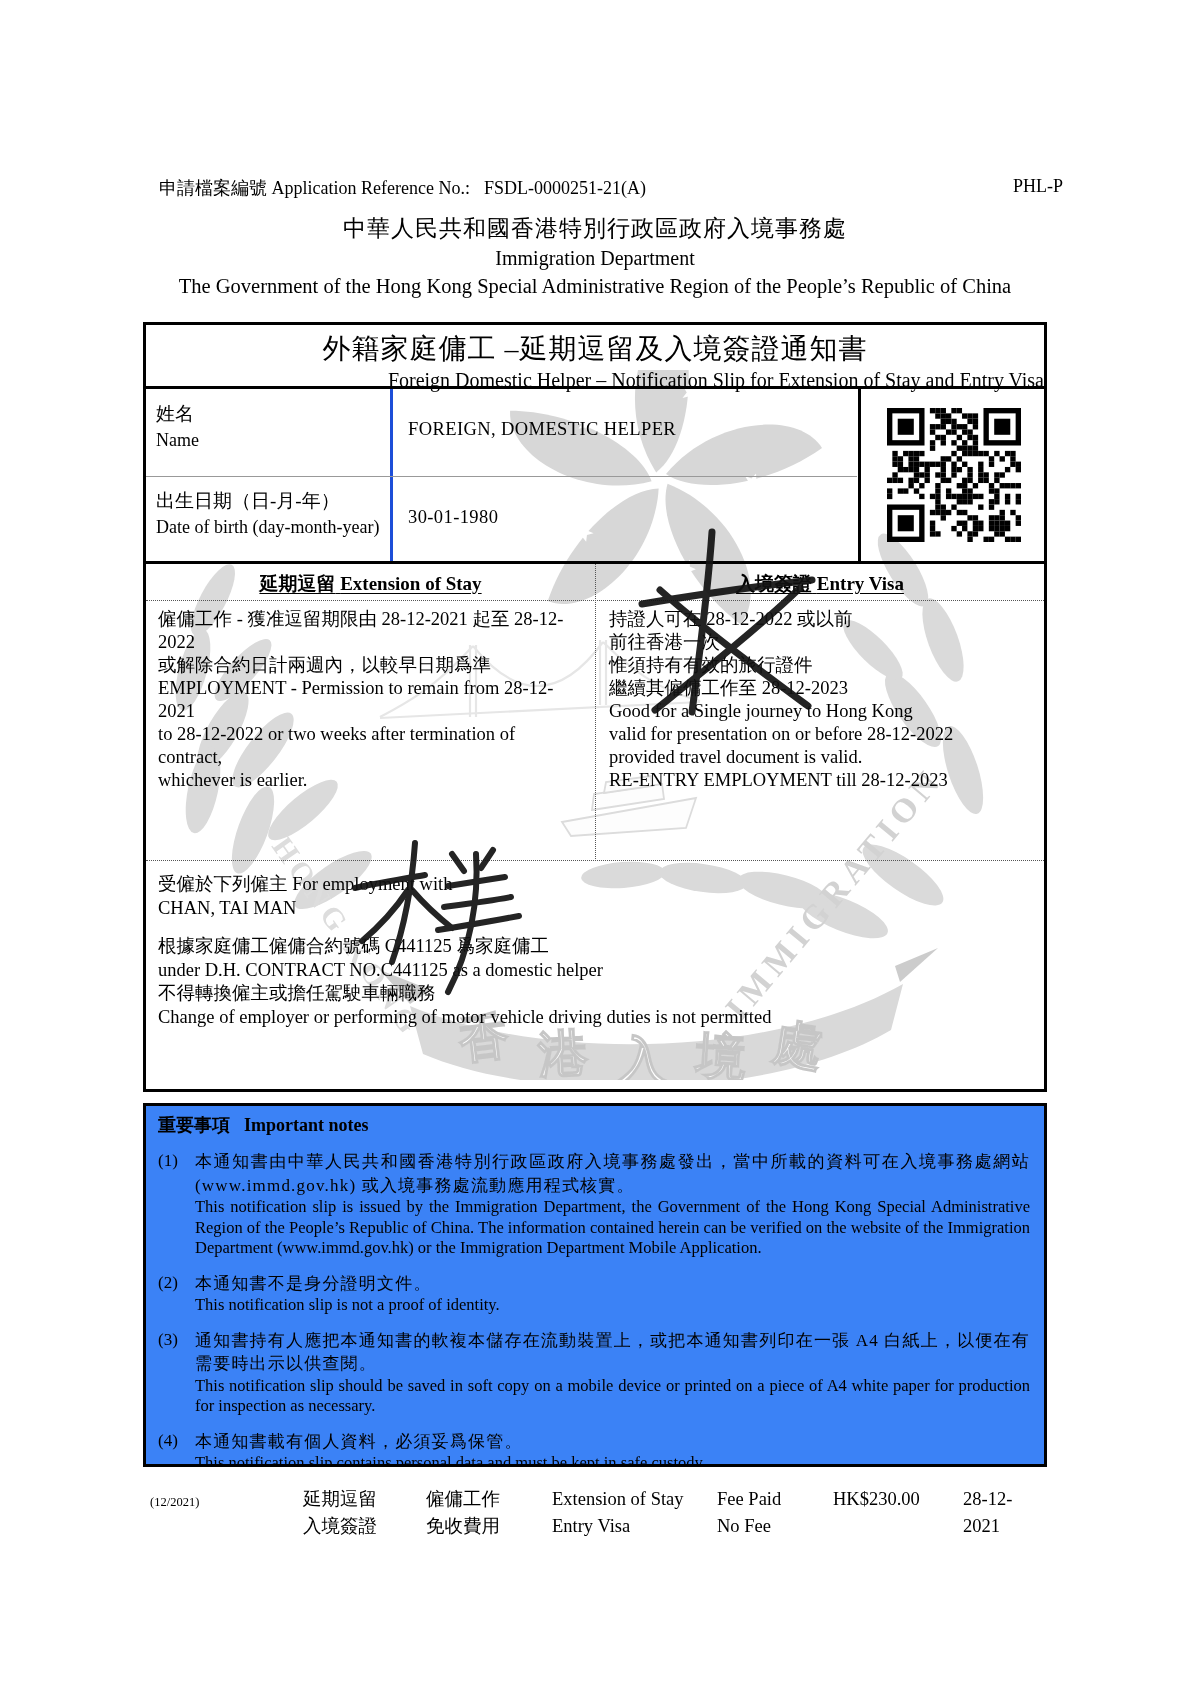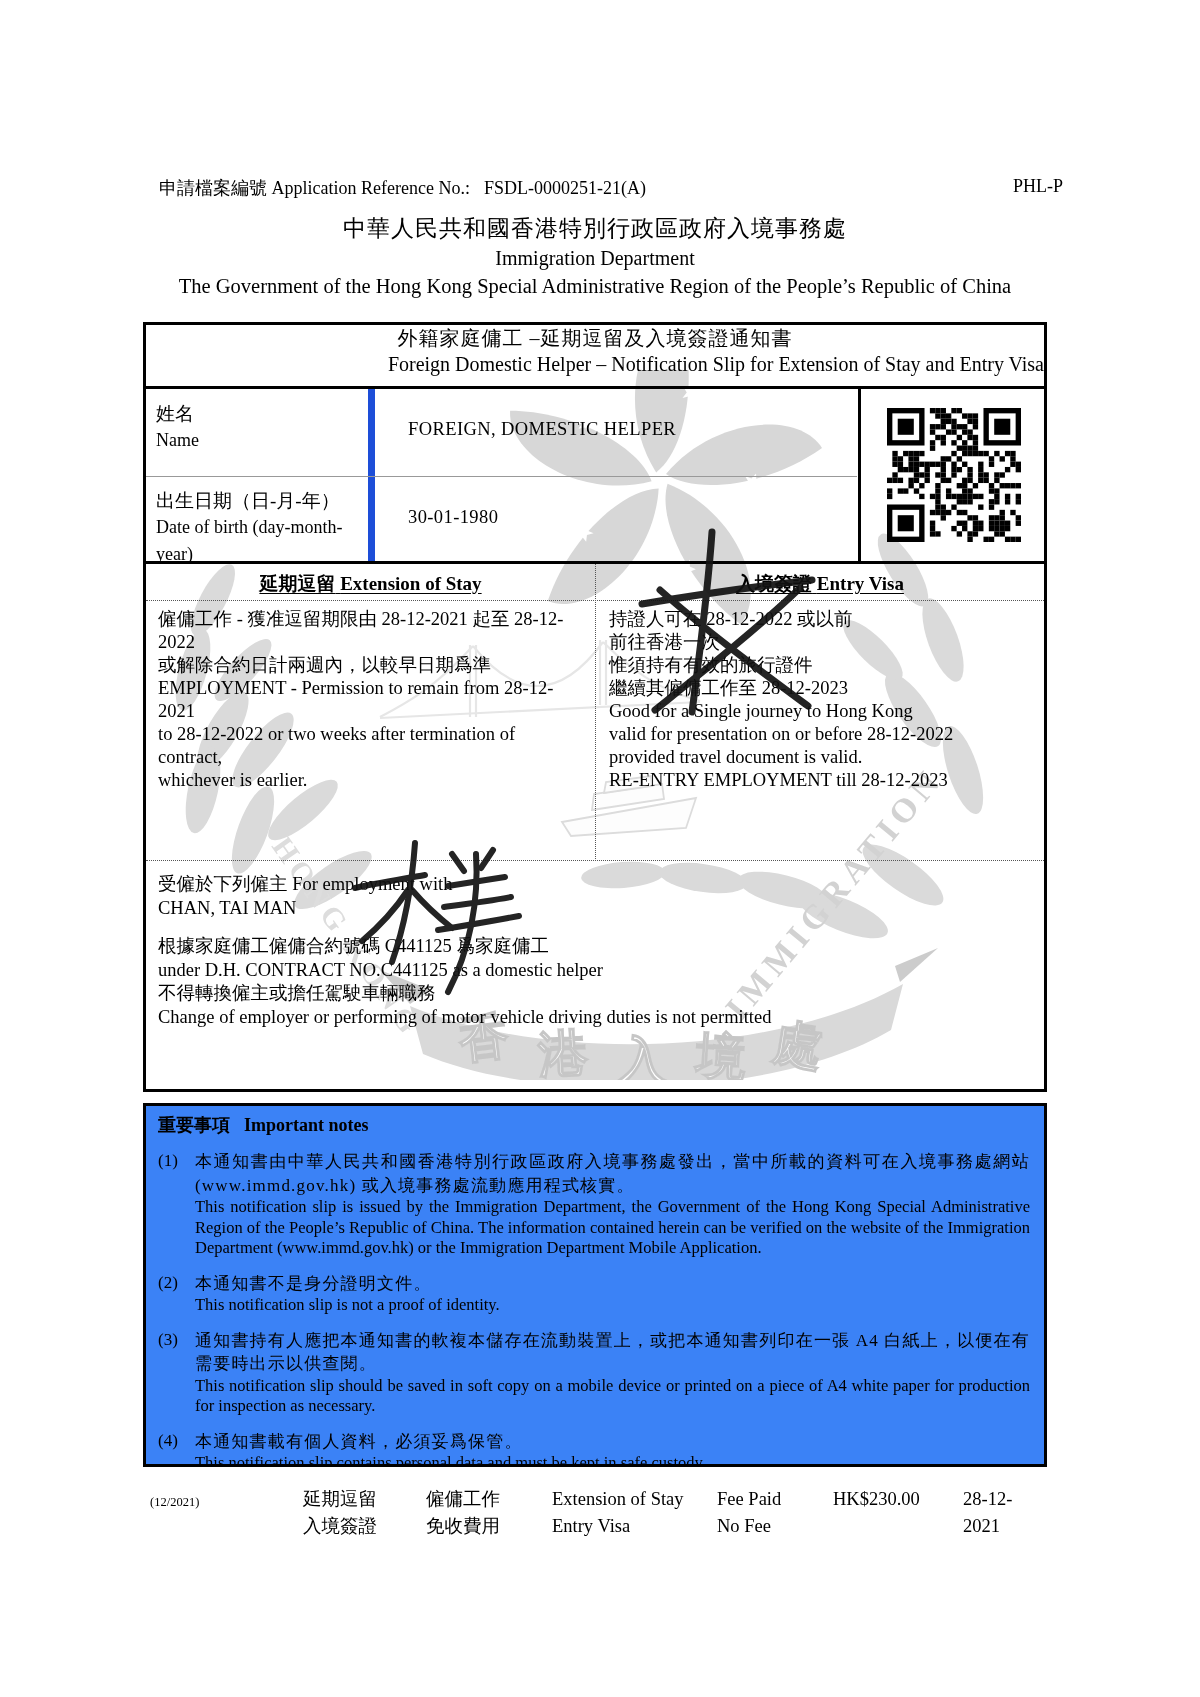--- a/index.html
+++ b/index.html
@@ -9,24 +9,24 @@
   
   .hdr{left:143px;top:176px;width:904px;display:flex;justify-content:space-between;font-size:18px;z-index:2;margin-left:16px;}
   .hdr .ref-val{margin-left:14px;}
   .dept{left:143px;top:214px;width:904px;text-align:center;z-index:2;}
   .dept .cn{font-size:23px;letter-spacing:1px;line-height:30px;}
   .dept .en1{font-size:20px;line-height:28px;}
   .dept .en2{font-size:20.5px;line-height:28px;}
   
   .mainbox{left:143px;top:322px;width:904px;height:770px;border:3px solid #000;box-sizing:border-box;z-index:1;background:transparent;}
   .titlecell{position:absolute;left:0;top:0;width:100%;height:64px;border-bottom:3px solid #000;box-sizing:border-box;text-align:center;}
-  .titlecell .cn{font-size:20px;letter-spacing:1px;}
+  .titlecell .cn{font-size:28px;letter-spacing:1px;padding-top:5px;}
   .titlecell .en{font-size:20px;margin-top:1px;text-align:right;}
   .infogrid{position:absolute;left:0;top:64px;width:100%;height:172px;border-bottom:3px solid #000;box-sizing:content-box;}
-  .labelcol{position:absolute;left:0;top:0;width:229px;height:172px;border-right:7px solid #1d4ed8;box-sizing:border-box;}
+  .labelcol{position:absolute;left:0;top:0;width:247px;height:172px;border-right:3px solid #1d4ed8;box-sizing:border-box;}
   .rowline{position:absolute;left:0;top:87px;width:711px;border-top:1px solid #999;}
   .lab{position:absolute;left:10px;font-size:19px;line-height:27px;}
   .lab .en{font-size:18px;}
   .val{position:absolute;left:262px;font-size:18.5px;letter-spacing:.4px;}
   .qrcol{position:absolute;left:712px;top:0;width:186px;height:172px;border-left:3px solid #000;box-sizing:border-box;}
   .qrcol svg{position:absolute;left:26px;top:19px;}
   
   .twosec{position:absolute;left:0;top:239px;width:898px;height:297px;border-bottom:1.5px dotted #555;box-sizing:border-box;}
   .dotline{position:absolute;left:0;top:36px;width:898px;border-top:1.5px dotted #555;}
   .colL{position:absolute;left:0;top:0;width:449px;height:297px;}

